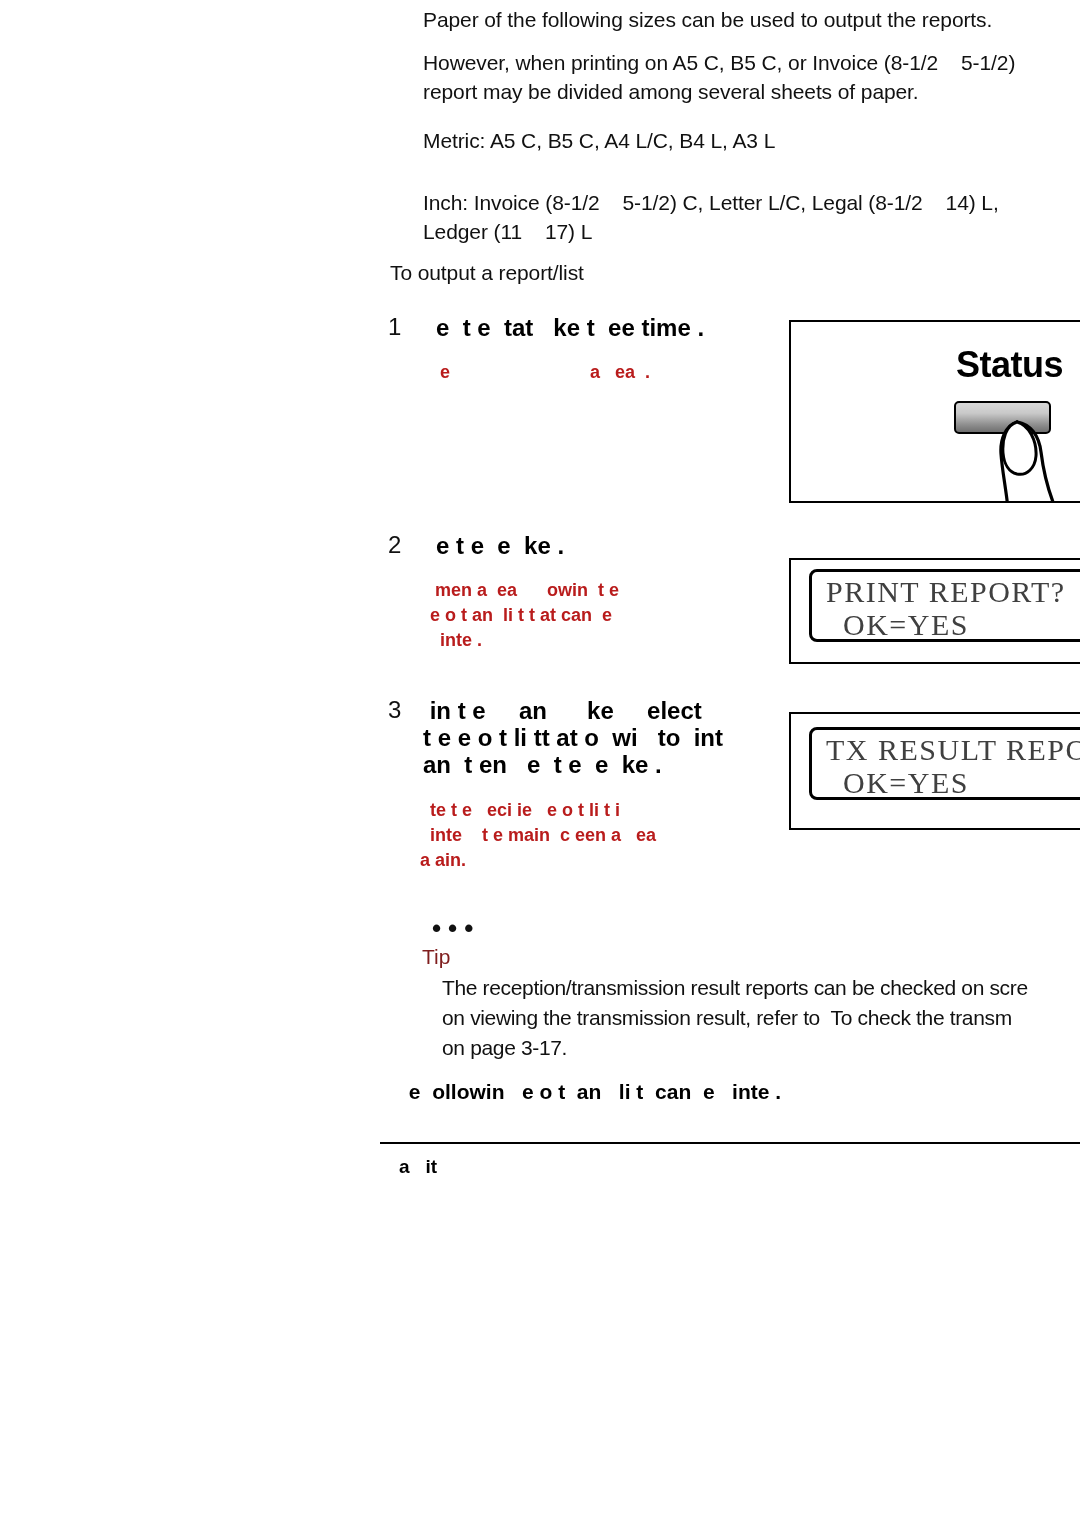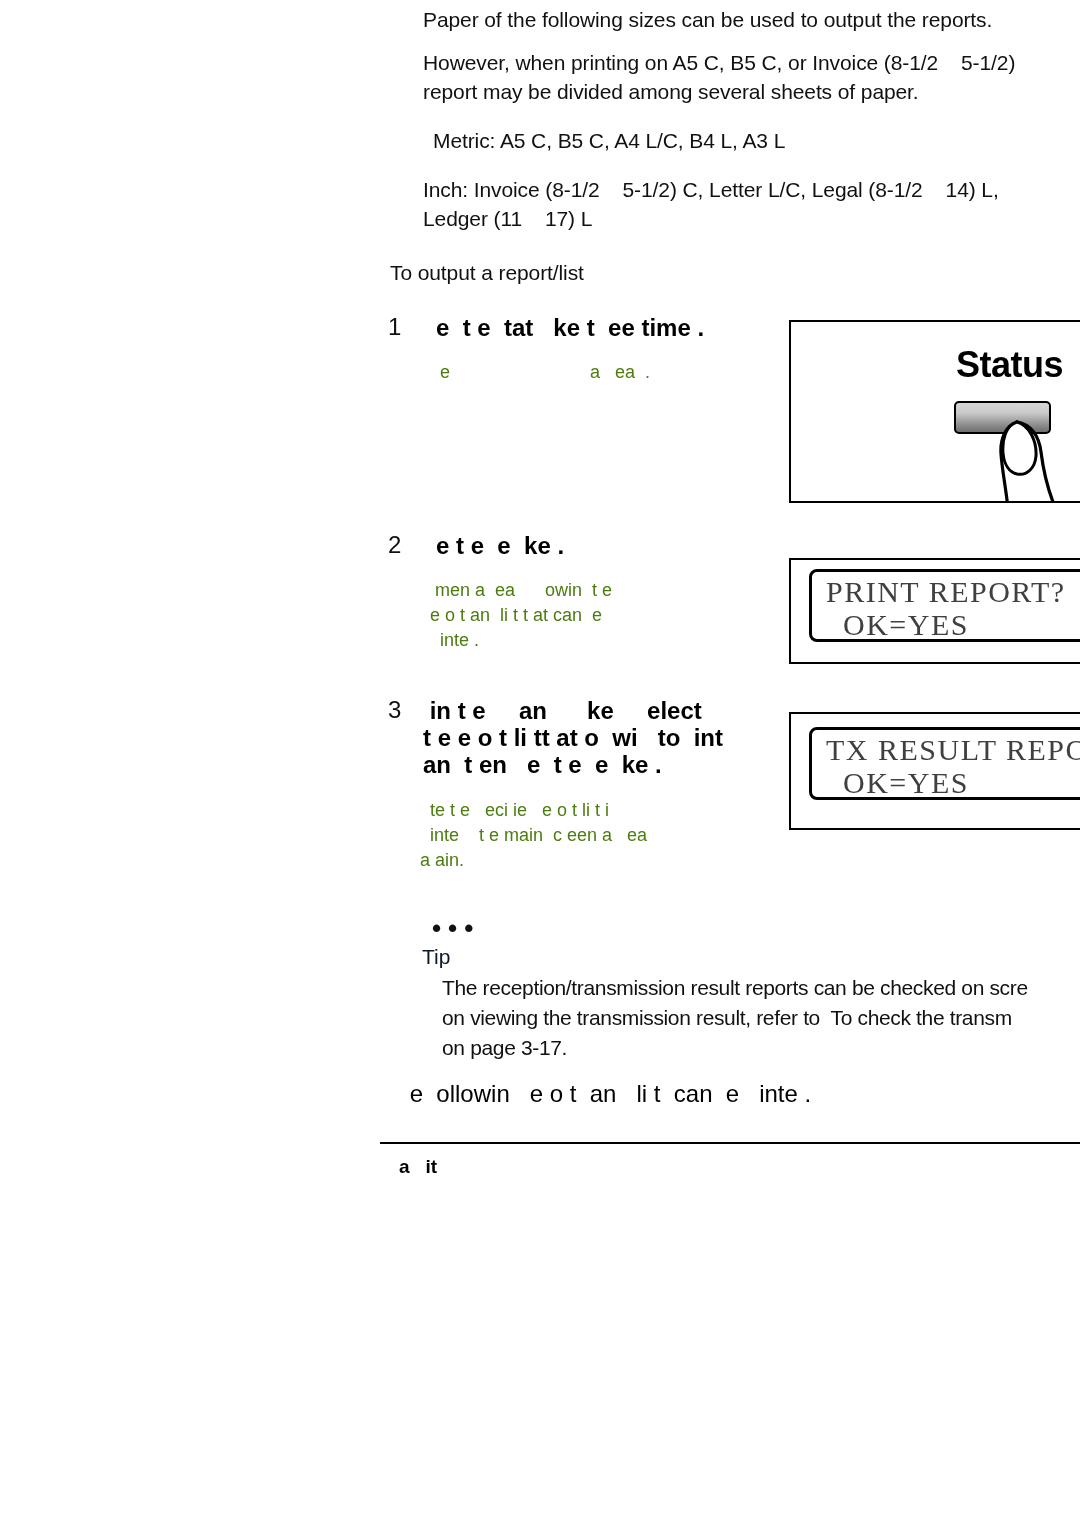--- a/index.html
+++ b/index.html
@@ -39,23 +39,23 @@
     line-height: 27px;
     font-weight: bold;
     white-space: pre;
     color: #000000;
     font-stretch: condensed;
   }
   .step-sub {
     position: absolute;
     font-size: 18px;
     line-height: 25px;
-    font-weight: normal;
-    white-space: pre;
-    color: #4d7c0f;
+    font-weight: bold;
+    white-space: pre;
+    color: #b91c1c;
     font-stretch: condensed;
   }
 
   
   .illo {
     position: absolute;
     border: 2px solid #000000;
     background: #ffffff;
     box-sizing: border-box;
     overflow: hidden;
@@ -103,36 +103,36 @@
     font-size: 26px;
     line-height: 20px;
     letter-spacing: 7px;
     font-weight: bold;
     color: #111111;
   }
   .tip-label {
     position: absolute;
     font-size: 21px;
     line-height: 27px;
-    color: #0f172a;
+    color: #7f1d1d;
   }
   .tip-body {
     position: absolute;
     font-size: 21px;
     line-height: 30px;
     color: #111111;
     white-space: pre;
     letter-spacing: -0.35px;
   }
 
   
   .bottom-heading {
     position: absolute;
-    font-size: 24px;
-    font-weight: normal;
+    font-size: 21px;
+    font-weight: bold;
     white-space: pre;
     color: #000000;
     font-stretch: condensed;
   }
   .hrule {
     position: absolute;
     background: #000000;
     height: 2px;
   }
   .table-header {
@@ -146,23 +146,23 @@
   }
 </style>
 </head>
 <body>
 
 <div class="body-p" style="left:423px; top:5px;">Paper of the following sizes can be used to output the reports.</div>
 
 <div class="body-p" style="left:423px; top:48px;">However, when printing on A5 C, B5 C, or Invoice (8-1/2    5-1/2)
 report may be divided among several sheets of paper.</div>
 
-<div class="body-p" style="left:423px; top:126px;margin-left:10px;">Metric: A5 C, B5 C, A4 L/C, B4 L, A3 L</div>
-
-<div class="body-p" style="left:423px; top:175px;">Inch: Invoice (8-1/2    5-1/2) C, Letter L/C, Legal (8-1/2    14) L,
+<div class="body-p" style="left:423px; top:126px;">Metric: A5 C, B5 C, A4 L/C, B4 L, A3 L</div>
+
+<div class="body-p" style="left:423px; top:188px;">Inch: Invoice (8-1/2    5-1/2) C, Letter L/C, Legal (8-1/2    14) L,
 Ledger (11    17) L</div>
 
 <div class="body-p" style="left:390px; top:258px;">To output a report/list</div>
 
 <div class="step-num" style="left:388px; top:313px;">1</div>
 <div class="step-title" style="left:436px; top:314px;">e  t e  tat   ke t  ee time .</div>
 <div class="step-sub" style="left:440px; top:360px;">e                            a   ea  .</div>
 
 <div class="illo" style="left:789px; top:320px; width:300px; height:183px;">
   <div class="status-label" style="left:165px; top:22px;">Status</div>

